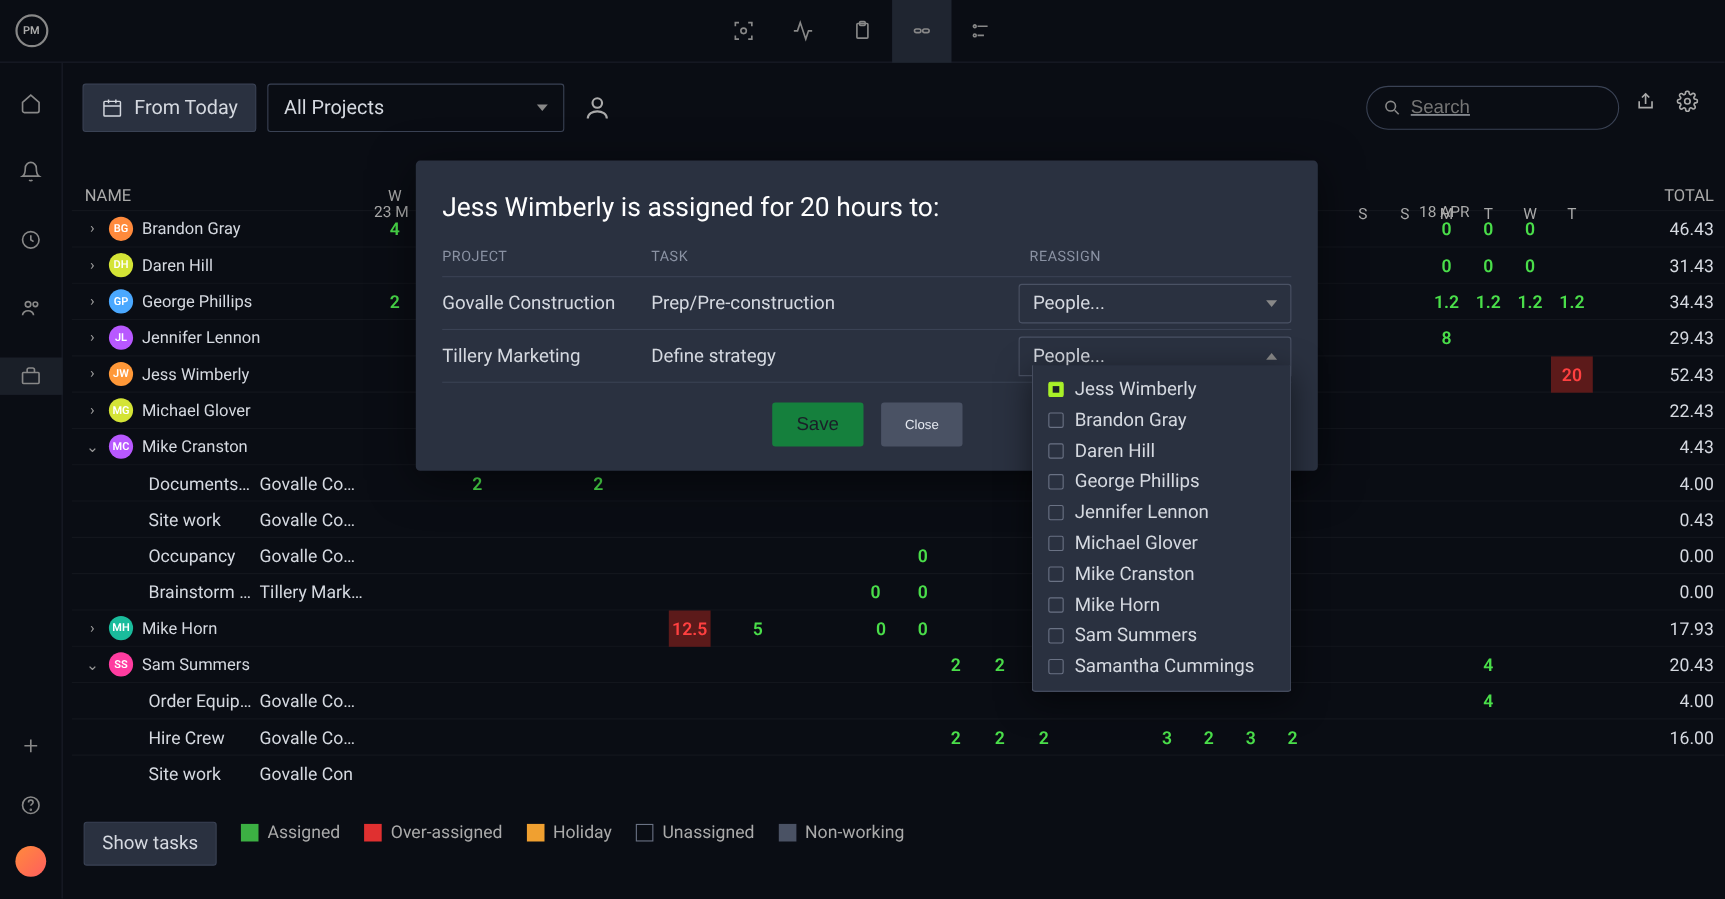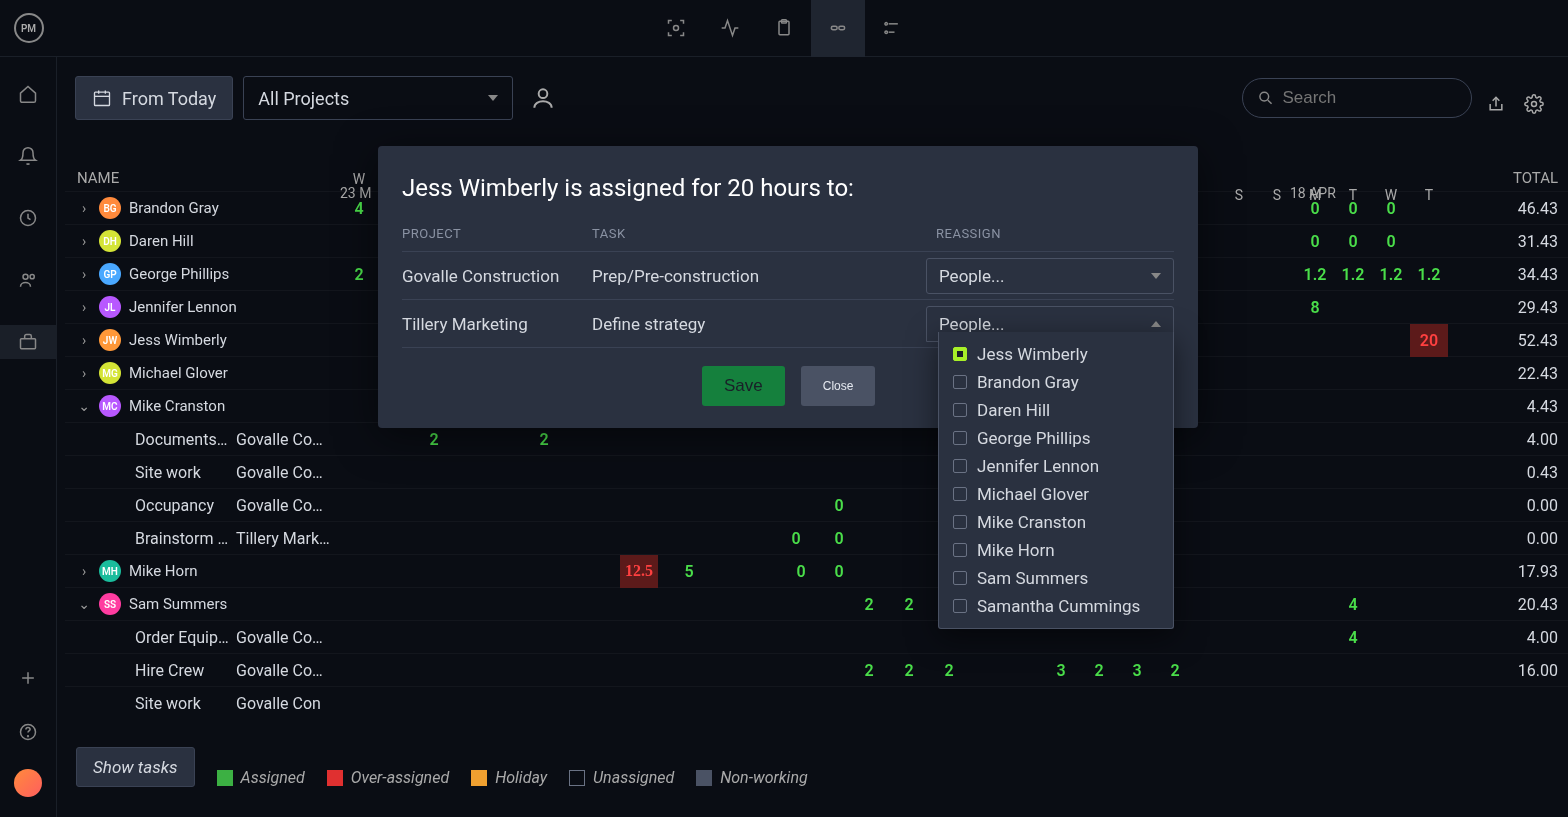--- a/index.html
+++ b/index.html
@@ -62,21 +62,21 @@
   color: #d5d9e0; font-size: 18px; cursor: pointer;
   gap: 10px;
 }
 .btn-dropdown {
   height: 44px; display: flex; align-items: center; padding: 0 14px;
   border: 1px solid #3a4254; border-radius: 3px;
   color: #d5d9e0; font-size: 18px; cursor: pointer;
   min-width: 270px; justify-content: space-between;
 }
 .toolbar-right {
-  margin-left: auto; display: flex; align-items: flex-end; gap: 10px;
+  margin-left: auto; display: flex; align-items: flex-start; gap: 10px; text-decoration: underline;
 }
 .search-box {
   height: 40px; width: 230px; display: flex; align-items: center;
   border: 1px solid #3a4254; border-radius: 20px; padding: 0 14px;
   color: #888; gap: 8px;
 }
 .search-box input {
   background: transparent; border: none; outline: none; color: #d5d9e0;
   font-size: 17px; width: 100%;
 }
@@ -113,22 +113,22 @@
 .task-proj { flex: 1; overflow: hidden; text-overflow: ellipsis; white-space: nowrap; color: #d5d9e0; }
 .row .dates-area { position: relative; height: 33px; }
 .row .total-col { font-size: 16px; }
 .cell {
   position: absolute; width: 38px; height: 33px; display: flex;
   align-items: center; justify-content: center; font-size: 16px; font-weight: 600;
 }
 .cell.green { color: #4ade4a; }
 .cell.red { background: #5c1a1a; color: #ff4040; }
 .legend {
-  position: absolute; left: 76px; bottom: 30px; display: flex; align-items: flex-end; gap: 22px;
-  font-size: 16px; color: #aaa; font-style: italic;
+  position: absolute; left: 76px; bottom: 30px; display: flex; align-items: flex-start; gap: 22px;
+  font-size: 16px; color: #aaa;
 }
 .legend .btn { height: 40px; font-size: 17px; }
 .leg-item { display: flex; align-items: center; gap: 8px; }
 .sq { width: 16px; height: 16px; }
 
 .modal {
   position: absolute; left: 378px; top: 146px; width: 820px;
   background: #2a3140; border-radius: 4px; padding: 28px 24px 22px 24px;
   box-shadow: 0 8px 40px rgba(0,0,0,0.5);
 }
@@ -463,21 +463,21 @@
         </div>
     <div class="total-col">0.00</div>
       </div>
       <div class="row">
     <div class="name-col">
       <span class="chevron">›</span>
       <span class="avatar" style="background:#1abc9c">MH</span>
       <span>Mike Horn</span>
     </div>
     <div class="dates-area">
-          <div class="cell red" style="left: 290px; font-family: Liberation Serif, serif;">12.5</div>
+          <div class="cell red" style="left: 278px;">12.5</div>
           <div class="cell green" style="left: 340px;">5</div>
           <div class="cell green" style="left: 452px;">0</div>
           <div class="cell green" style="left: 490px;">0</div>
         </div>
     <div class="total-col">17.93</div>
       </div>
       <div class="row">
     <div class="name-col">
       <span class="chevron">⌄</span>
       <span class="avatar" style="background:#ff3ca0">SS</span>

